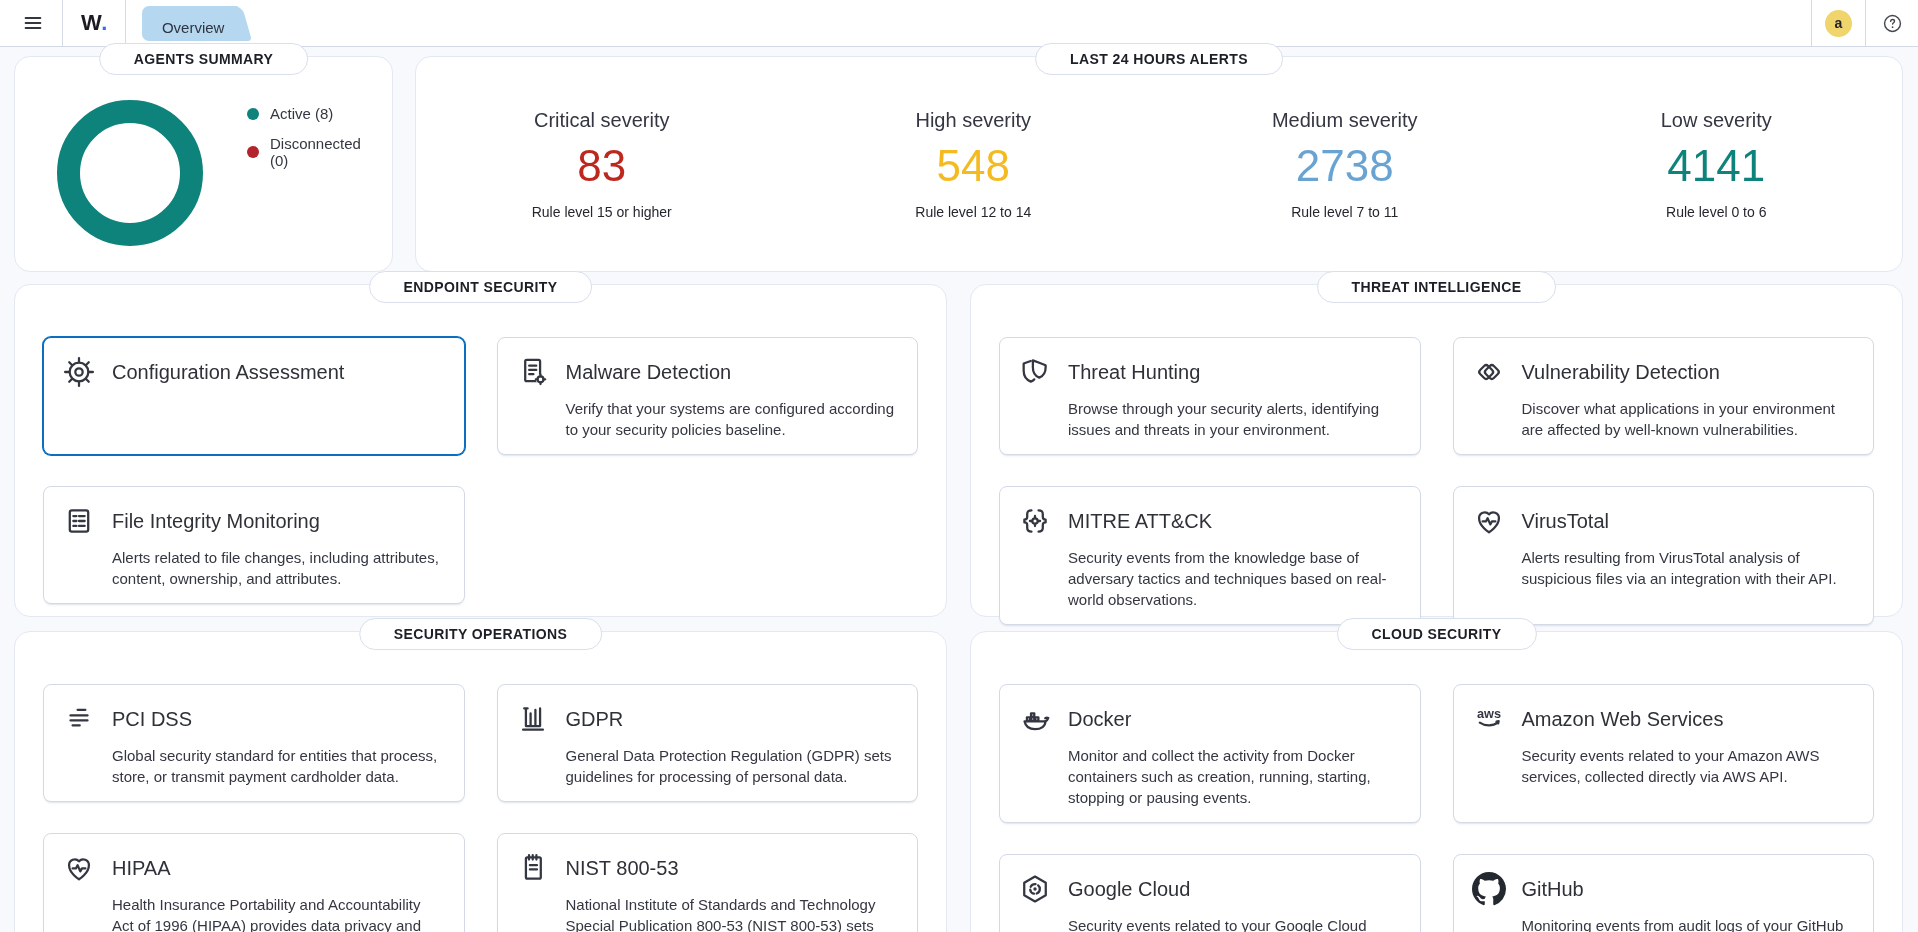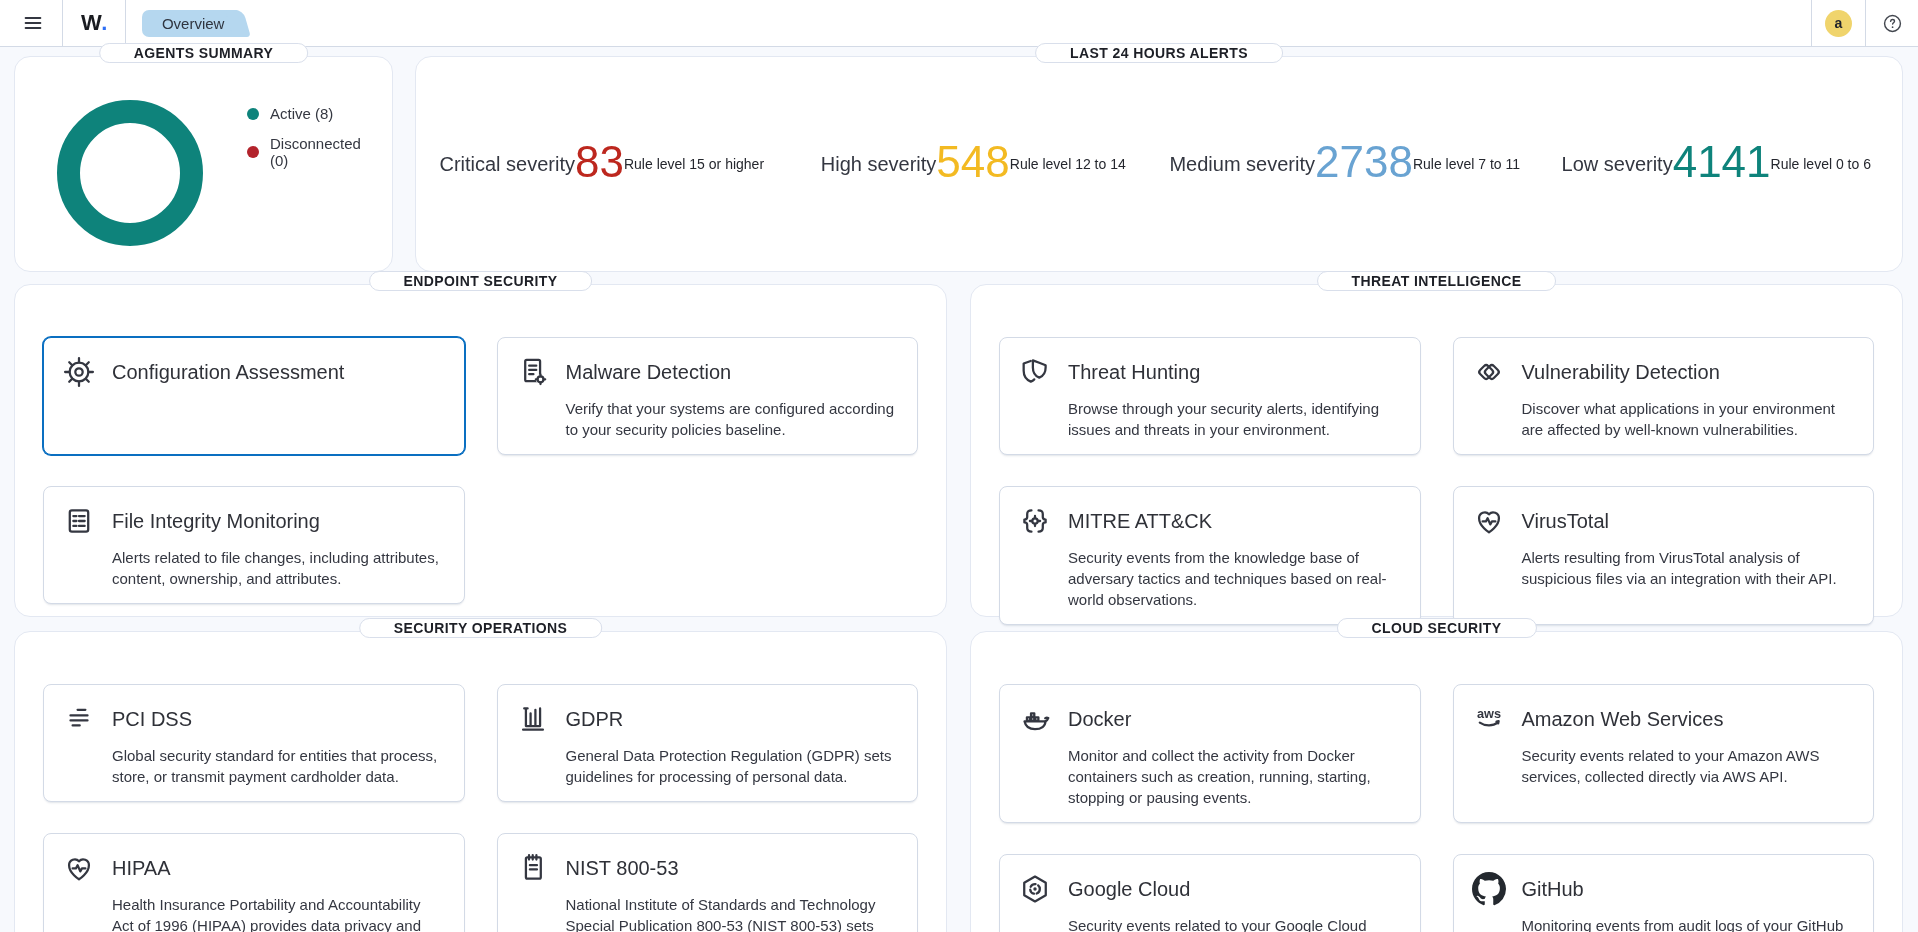--- a/index.html
+++ b/index.html
@@ -5,51 +5,51 @@
   html,body{margin:0;padding:0;overflow:hidden;}
   body{font-family:"Liberation Sans",sans-serif;color:#343741;}
   .screen{position:relative;width:1918px;height:932px;overflow:hidden;background:#f7f9fd;}
 
   
   .topbar{display:flex;align-items:center;height:46px;background:#fff;border-bottom:1px solid #d3dae6;padding:0 12px;}
   .tb-div{width:1px;background:#d3dae6;align-self:stretch;}
   .menu-btn{background:none;border:none;padding:6px 10px;margin-right:8px;cursor:pointer;display:flex;align-items:center;}
   .logo{display:flex;align-items:baseline;margin:0 18px;text-decoration:none;cursor:pointer;font-weight:700;font-size:22px;color:#1a1c21;letter-spacing:-.5px;}
   .logo .dot{color:#2e6ff5;}
-  .tab{position:relative;margin-left:16px;height:27px;display:flex;align-items:center;padding:0 14px 0 20px;font-size:15px;color:#2f3540;cursor:pointer;}
+  .tab{position:relative;margin-left:16px;height:27px;display:flex;align-items:center;padding:8px 14px 0 20px;font-size:15px;color:#2f3540;cursor:pointer;}
   .tab::before{content:'';position:absolute;inset:0;background:#b5d7ef;border-radius:7px 2px 0 7px;}
   .tab::after{content:'';position:absolute;top:0;right:-9px;width:18px;height:100%;background:#b5d7ef;transform:skewX(16deg);border-radius:2px 8px 4px 2px;}
   .tab span{position:relative;z-index:1;}
   .tb-right{display:flex;align-items:center;align-self:stretch;margin-left:auto;gap:13px;}
   .avatar{width:27px;height:27px;border-radius:50%;background:#f0d46c;border:none;font-family:inherit;font-size:14px;font-weight:600;color:#21242b;display:flex;align-items:center;justify-content:center;cursor:pointer;}
   .help-btn{background:none;border:none;padding:2px 4px;cursor:pointer;display:flex;align-items:center;}
 
   
   .content{padding:9px 15px 0 14px;}
   .row1{display:grid;grid-template-columns:379px 1fr;gap:22px;}
   .row2,.row3{display:grid;grid-template-columns:1fr 1fr;gap:23px;}
   .row2{margin-top:12px;}
   .row3{margin-top:14px;}
 
   .panel{position:relative;background:#fff;border:1px solid #e3e8f2;border-radius:16px;}
   .pill{position:absolute;top:-14px;left:50%;transform:translateX(-50%);background:#fff;border:1px solid #d9dfeb;
-        border-radius:18px;padding:1px 34px;font-size:14px;font-weight:700;color:#1d1f26;letter-spacing:.4px;white-space:nowrap;z-index:2;}
+        border-radius:18px;padding:7px 34px;font-size:14px;font-weight:700;color:#1d1f26;letter-spacing:.4px;white-space:nowrap;z-index:2;}
 
   
   .panel-summary{height:214px;}
   .summary-body{display:flex;padding:43px 18px 0 42px;}
   .donut{width:146px;height:146px;border-radius:50%;border:23px solid #0e837b;box-sizing:border-box;flex:none;}
   .legend{margin-left:44px;margin-top:5px;display:flex;flex-direction:column;gap:13px;}
   .legend-item{display:flex;align-items:center;cursor:pointer;}
   .legend-item .dot{width:12px;height:12px;border-radius:50%;margin-right:11px;flex:none;}
   .legend-item span:last-child{font-size:15px;color:#343741;}
 
   
   .panel-alerts{height:214px;display:flex;align-items:stretch;}
-  .alert-col{flex:1;display:flex;align-items:center;justify-content:center;text-align:center;}
+  .alert-col{flex:1;display:flex;flex-direction:column;align-items:center;justify-content:center;text-align:center;}
   .a-title{font-size:20px;color:#343741;}
   .a-value{font-size:44px;line-height:1;margin:12px 0 16px;cursor:pointer;}
   .a-rule{font-size:14px;color:#25272e;}
 
   
   .panel-section{min-height:331px;}
   .row2 .panel-section{height:331px;}
   .row3 .panel-section{height:360px;}
   .section-cards{padding:52px 28px 28px;display:grid;grid-template-columns:1fr 1fr;gap:31px 32px;box-sizing:border-box;}
   .card{background:#fff;border:1px solid #d3dae6;border-radius:8px;box-shadow:0 2px 2px -1px rgba(152,162,179,.3);

